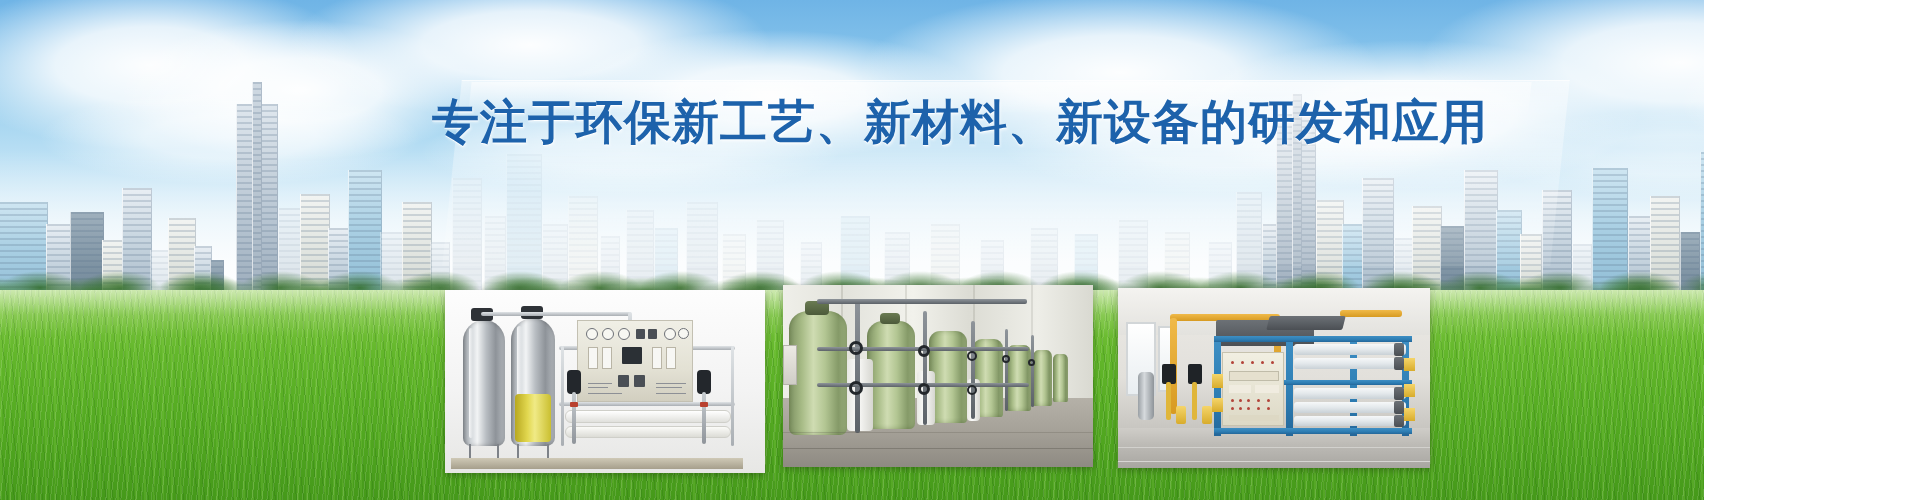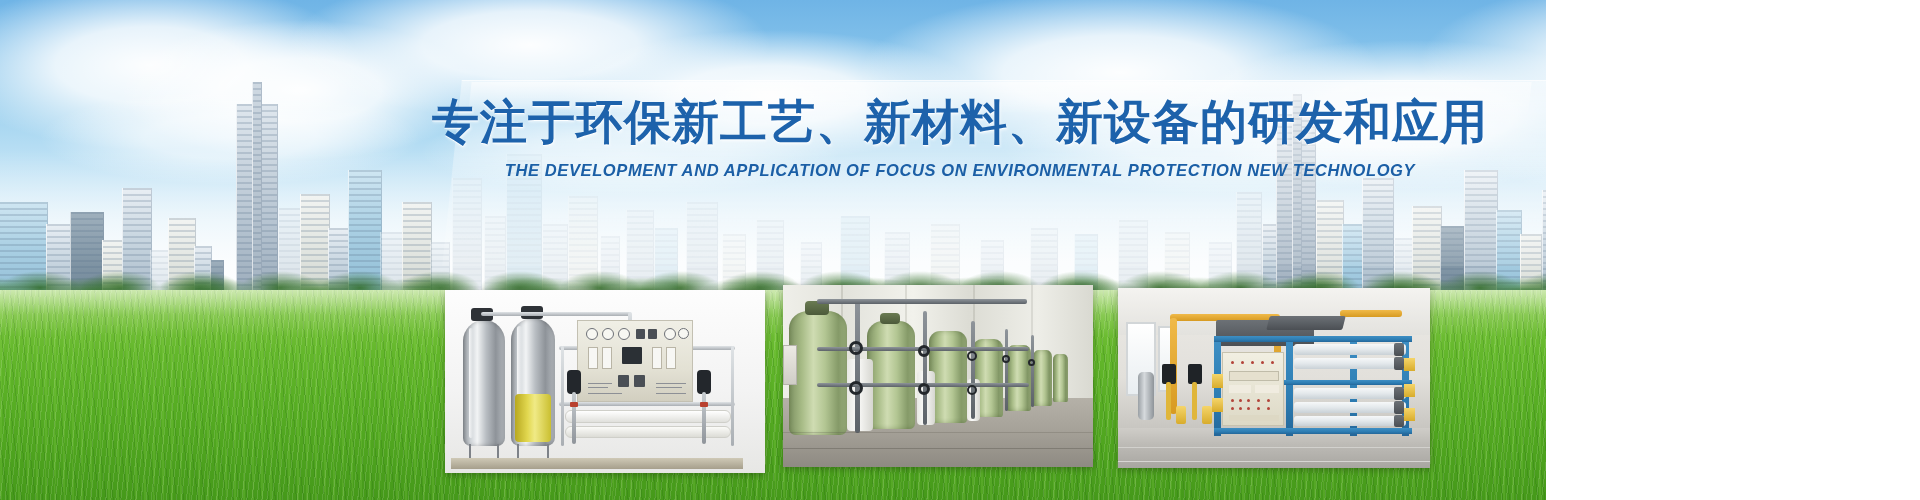--- a/index.html
+++ b/index.html
@@ -5,21 +5,21 @@
 <style>
   * { margin:0; padding:0; box-sizing:border-box; }
   html, body {
     width:1920px; height:500px; overflow:hidden;
     font-family:"Liberation Sans", sans-serif;
     background:#ffffff;
   }
 
   .banner {
     position:relative;
-    width:1546px; height:500px;
+    width:1704px; height:500px;
     overflow:hidden;
   }
 
   
   .sky {
     position:absolute; left:0; top:0; width:1920px; height:320px;
     background:
       linear-gradient(180deg,
         #6fb4e6 0%,
         #81c0ea 14%,
@@ -346,21 +346,20 @@
   </div>
 
   <div class="hedge"></div>
   <div class="grass"></div>
 
   <div class="glass-panel"></div>
   <div class="glass-panel2"></div>
 
   <div class="text-block">
     <div class="headline">专注于环保新工艺、新材料、新设备的研发和应用</div>
-    <div class="subline-en">THE DEVELOPMENT AND APPLICATION OF FOCUS ON ENVIRONMENTAL PROTECTION NEW TECHNOLOGY</div>
   </div>
 
   <div class="cards">
 
     <div class="card card1">
       <div class="photo ph1">
 
         <div class="base-plate" style="left:6px; bottom:4px; width:292px; height:11px;"></div>
 
         <div class="tank-steel" style="left:18px;  top:30px; width:42px;  height:126px;"></div>

